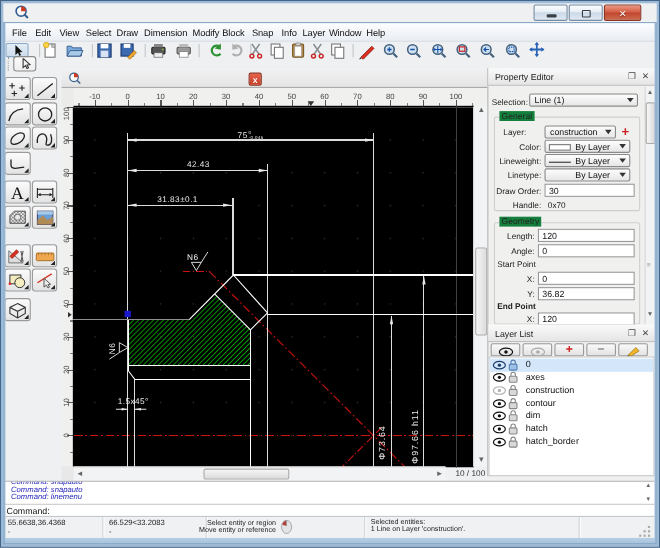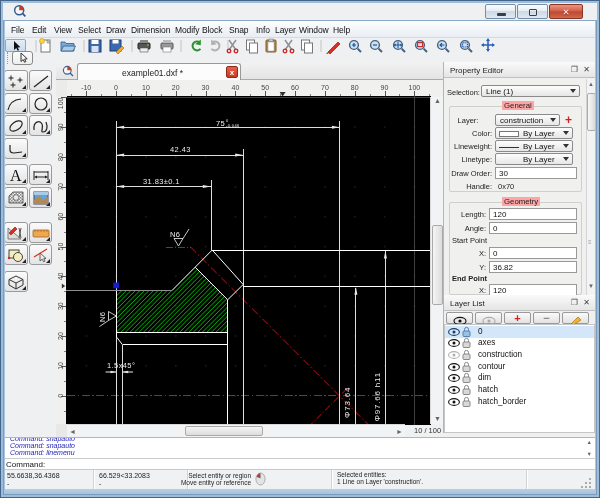--- a/index.html
+++ b/index.html
@@ -56,21 +56,21 @@
 .ptitle{position:absolute;left:0;width:152px;height:16px;background:linear-gradient(#fafafa,#e5e5e5);border-bottom:1px solid #c0c0c0;font-size:8.5px;color:#222;}
 .ptitle .tx{position:absolute;left:6px;top:3.5px;font-size:8px;}
 .ptitle .ic{position:absolute;top:3px;font-size:8px;color:#444;}
 .plabel{position:absolute;font-size:7.5px;color:#222;}
 .combo{position:absolute;height:12px;border:1px solid #8a8a8a;border-radius:2px;background:linear-gradient(#fdfdfd,#e6e6e6);font-size:8px;color:#111;}
 .combo .cx{position:absolute;left:4px;top:1px;}
 .combo .ar{position:absolute;right:3px;top:3px;width:0;height:0;border-left:3px solid transparent;border-right:3px solid transparent;border-top:4px solid #333;}
 .tfield{position:absolute;height:12px;border:1px solid #999;background:#fff;font-size:8px;color:#111;}
 .tfield .cx{position:absolute;left:3px;top:1px;}
 .group{position:absolute;border:1px solid #cfcfcf;border-radius:2px;}
-.gtitle{position:absolute;font-size:7.8px;color:#222;background:#fca5a5;padding:0 2px;margin-left:48px;}
+.gtitle{position:absolute;font-size:7.8px;color:#222;background:#15803d;padding:0 2px;}
 
 .lrow{position:absolute;left:0;width:149px;height:12px;font-size:8.2px;color:#111;}
 .lbtn{position:absolute;top:0;width:27px;height:12px;border:1px solid #999;border-radius:2px;background:linear-gradient(#fafafa,#e2e2e2);}
 
 #hist{left:3px;top:437px;width:592px;height:21px;background:#fff;border-top:1px solid #b5b5b5;overflow:hidden;}
 #hist div{position:absolute;left:7px;font-size:7px;font-style:italic;color:#2323bd;}
 #cmdline{left:3px;top:458px;width:592px;height:11px;background:#fff;border-top:1px solid #ccc;}
 #cmdline span{position:absolute;left:3px;top:1px;font-size:8px;color:#111;}
 #status{left:3px;top:469px;width:592px;height:20px;background:#eff1f3;border-top:1px solid #c5c9cd;font-size:7px;color:#222;}
 .scell{position:absolute;top:0;height:20px;border-right:1px solid #d0d4d8;box-shadow:1px 0 0 #fff;}
@@ -342,23 +342,20 @@
         <div class="cnr"></div>
       </div>
 <div class="dbtn" style="left:1px;top:216.5px">
         <svg width="22" height="21">
           <path d="M11 4 L18 7.5 L18 13 L11 17 L4 13 L4 7.5 Z M4 7.5 L11 11 L18 7.5 M11 11 L11 17" fill="none" stroke="#333" stroke-width="1"></path>
         </svg>
         <div class="cnr"></div>
       </div>
 </div>
 <div class="abs" id="tabbar"></div>
-<div class="abs" id="tab">
-      <span class="t">example01.dxf *</span>
-    </div>
 <div class="abs" id="tabx">x</div>
 <svg class="abs" style="left:62px;top:65px" width="12" height="12" viewBox="0 0 17 17">
       <circle cx="7.5" cy="7.5" r="5.5" fill="#f7f7f7" stroke="#3a618f" stroke-width="1.6"></circle>
       <path d="M7.5 2 A5.5 5.5 0 0 1 13 7.5 L7.5 7.5 Z" fill="#cf3b20"></path>
       <line x1="11.5" y1="11.5" x2="15.5" y2="15.5" stroke="#3a618f" stroke-width="2"></line>
     </svg>
 <div class="abs" id="hruler">
 <svg width="387" height="17" viewBox="56 80 387 17" style="position:absolute;left:0;top:0">
 <g shape-rendering="crispEdges">
           <rect x="86.2" y="91" width="1" height="5.5" fill="#555"></rect>

